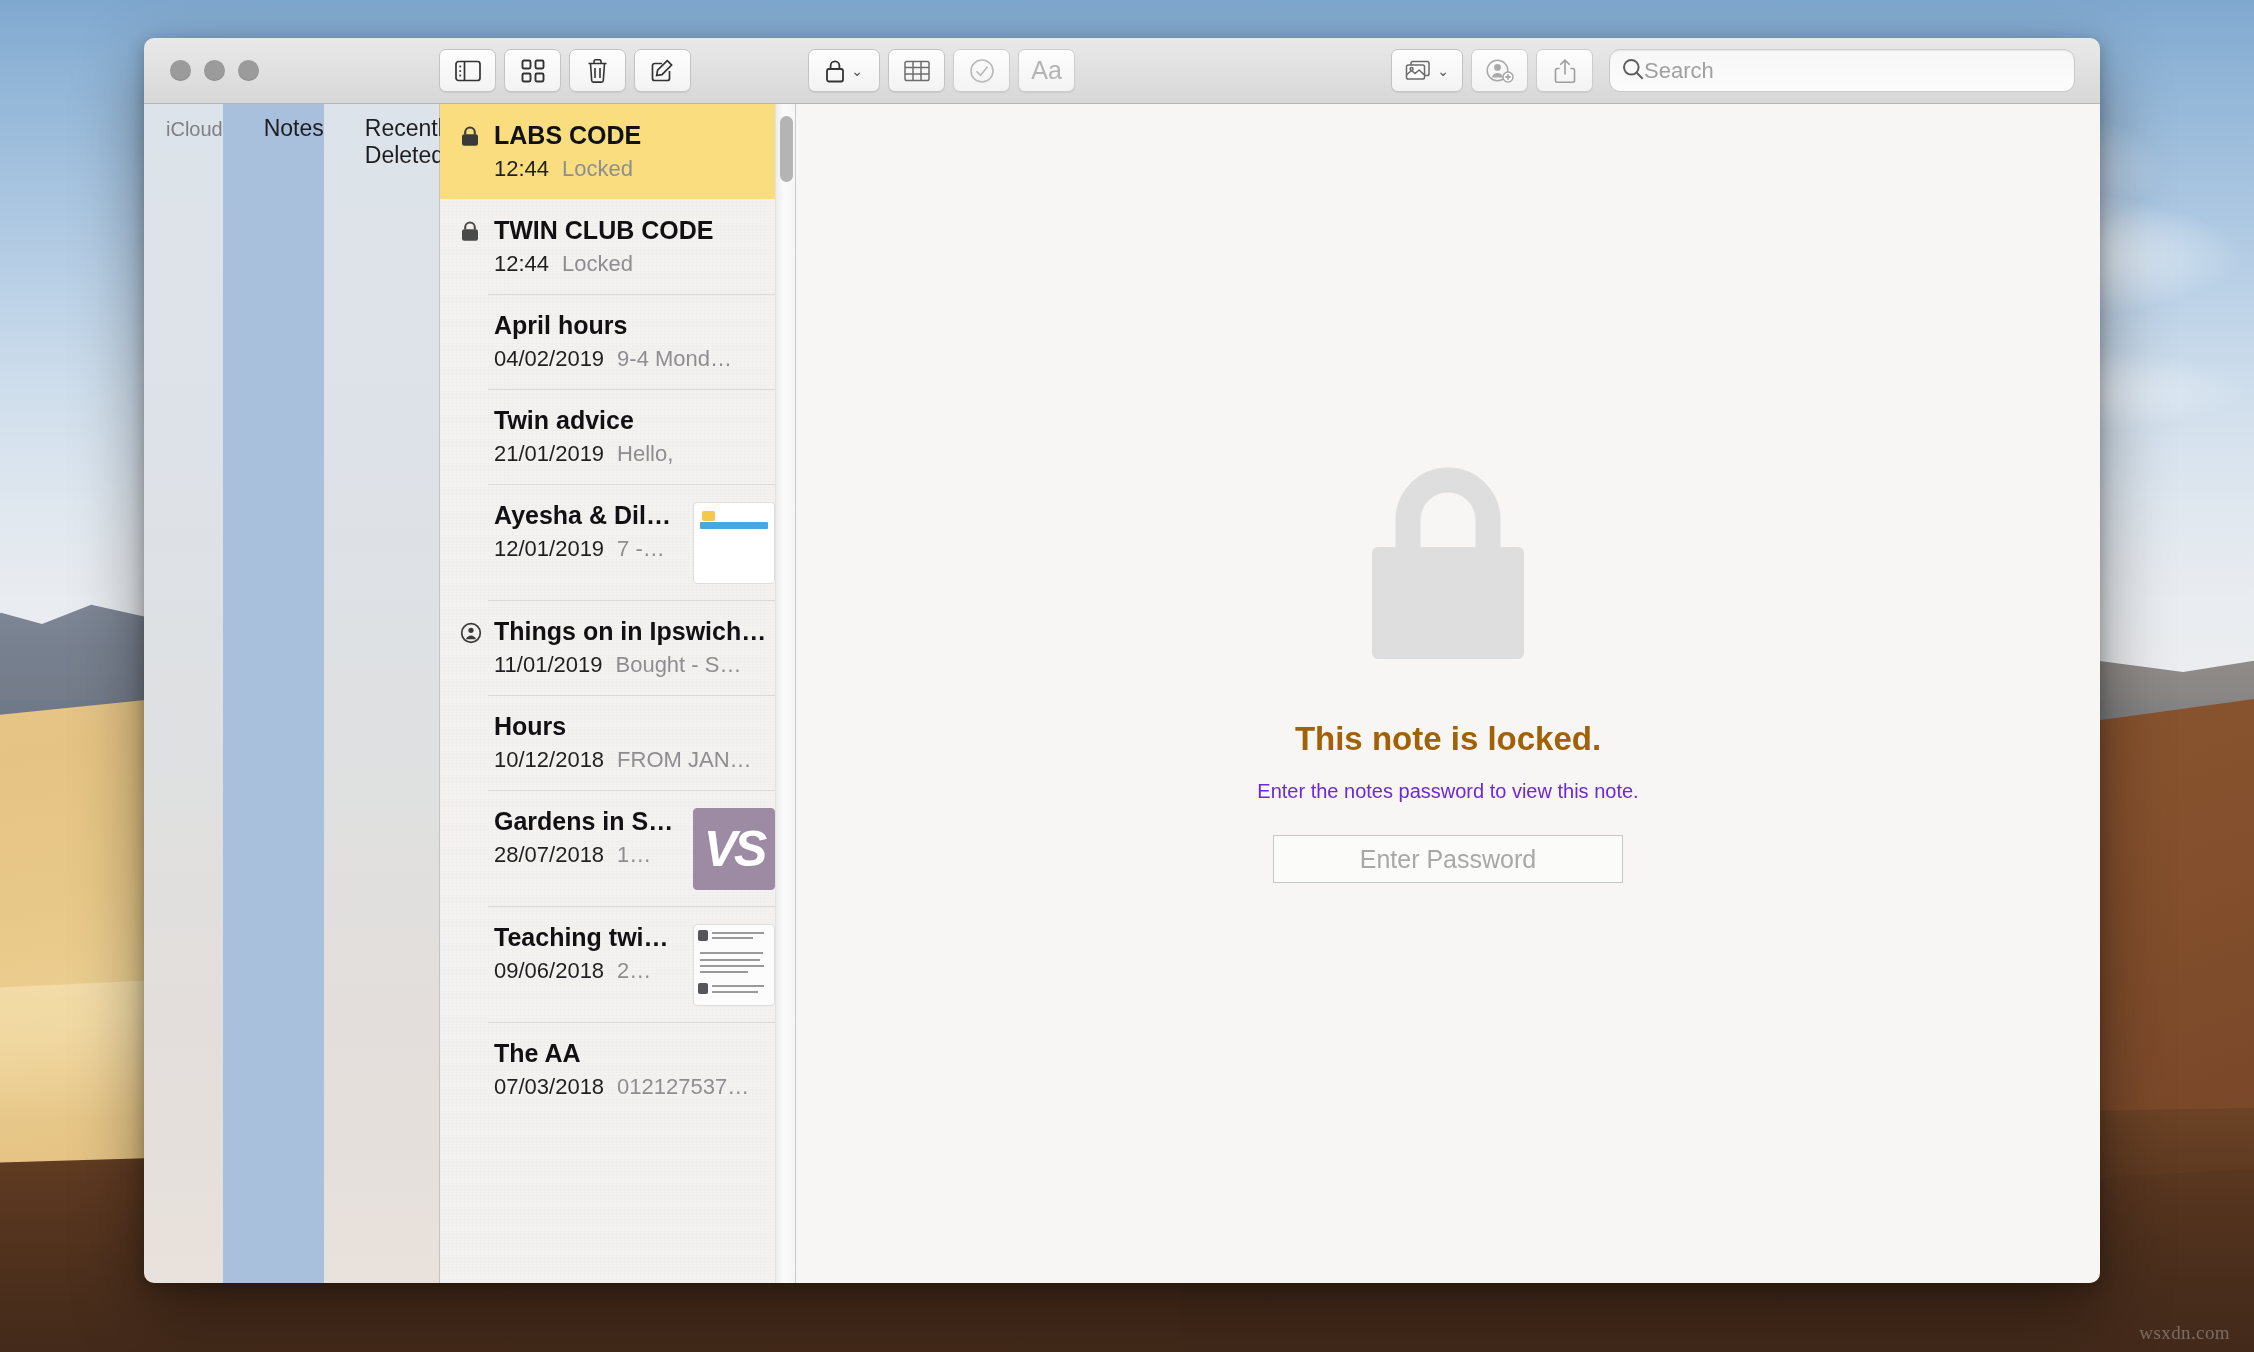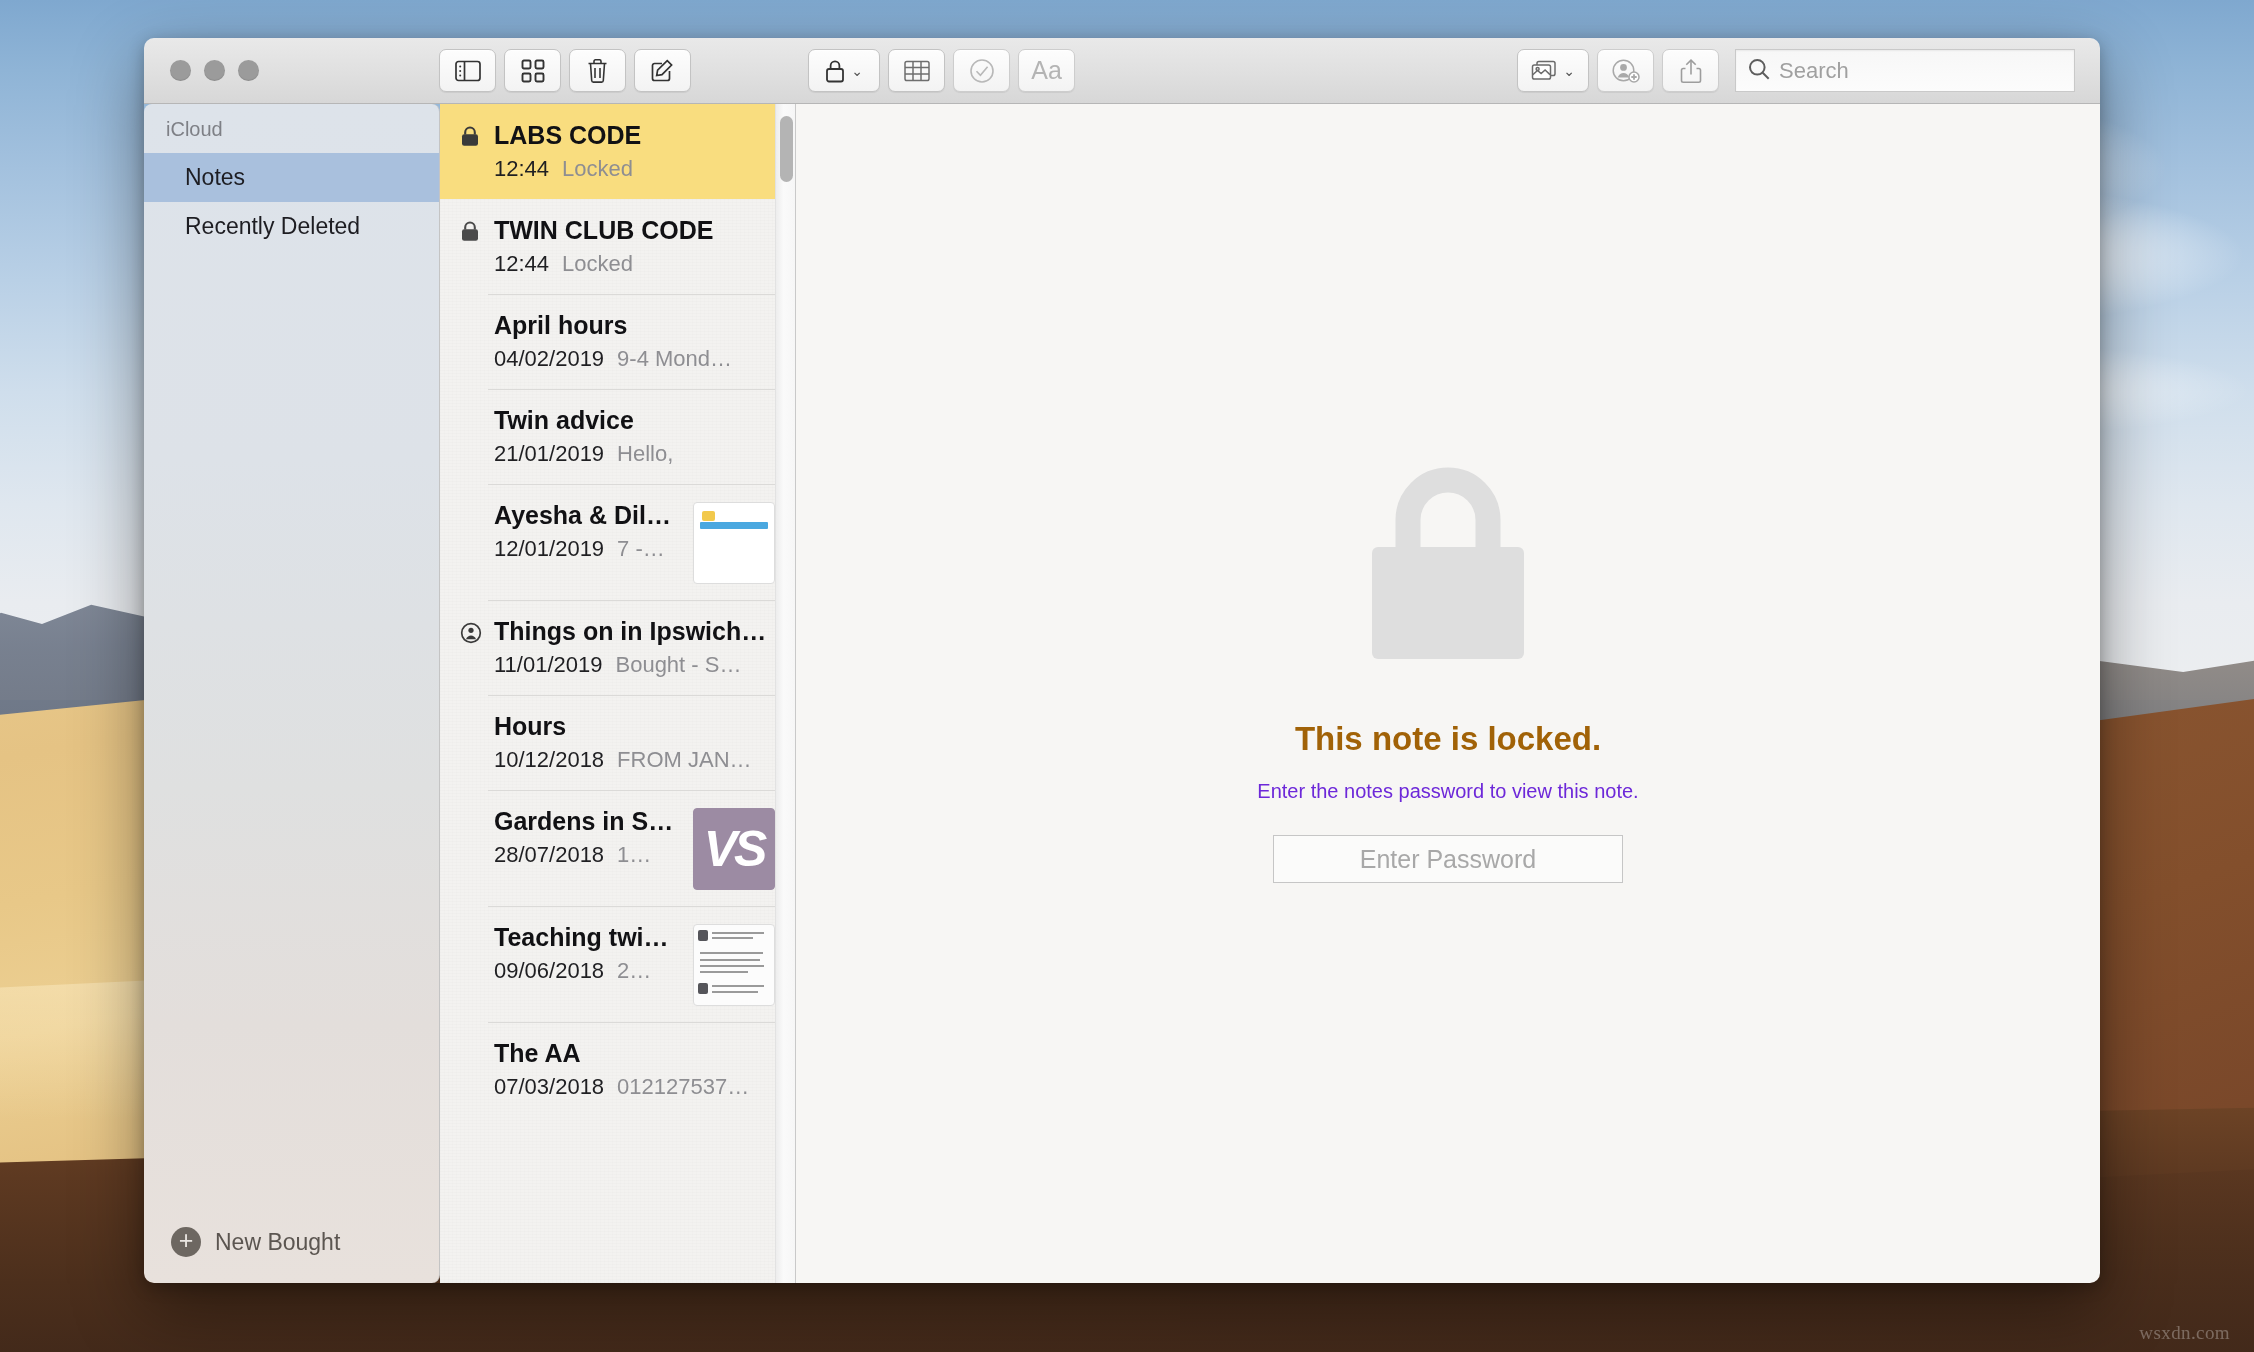--- a/index.html
+++ b/index.html
@@ -156,42 +156,41 @@
   .tb-btn.dim { color: #b4b4b4; border-color: #cdcdcd; }
   .tb-btn.wide { min-width: 72px; }
   .tb-btn svg { display: block; }
   .chev { font-size: 14px; color: #555; line-height: 1; }
 
   .g1 { margin-left: 180px; }
   .g2 { margin-left: 117px; }
   .g3 { margin-left: auto; margin-right: 0; }
 
   .searchbox {
-    width: 340px; height: 43px;
+    width: 466px; height: 43px;
     margin-left: 8px; margin-right: 25px;
-    border-radius: 0;
+    border-radius: 11px;
     background: linear-gradient(to bottom, #f7f7f7, #fcfcfc);
     border: 1px solid #c9c9c9;
     box-shadow: inset 0 1px 2px rgba(0,0,0,.06);
-    display: flex; align-items: center; padding: 0 12px; gap: 9px;
+    display: flex; align-items: center; padding: 0 12px; gap: 0;
   }
   .search-ph { font-size: 22px; color: #a0a0a0; }
 
   
   .wbody { display: flex; height: calc(100% - 66px); }
 
   
   .sidebar {
     width: 296px;
     background: linear-gradient(to bottom,
        #dde3ea 0%, #dde2e8 30%, #dfe0e0 58%, #e3dedb 78%, #e8e1dc 100%);
     border-right: 1px solid #c4c4c4;
-    display: flex; flex-direction: column;
+    display: flex; flex-direction: row;
     position: relative;
-    border-radius: 8px;
   }
   .sb-section {
     font-size: 20px; color: #7e8086;
     padding: 14px 0 12px 22px;
   }
   .sb-item {
     font-size: 23px; color: #1d1d22;
     padding: 11px 0 11px 41px;
   }
   .sb-item.selected { background: #a9c0dd; }

